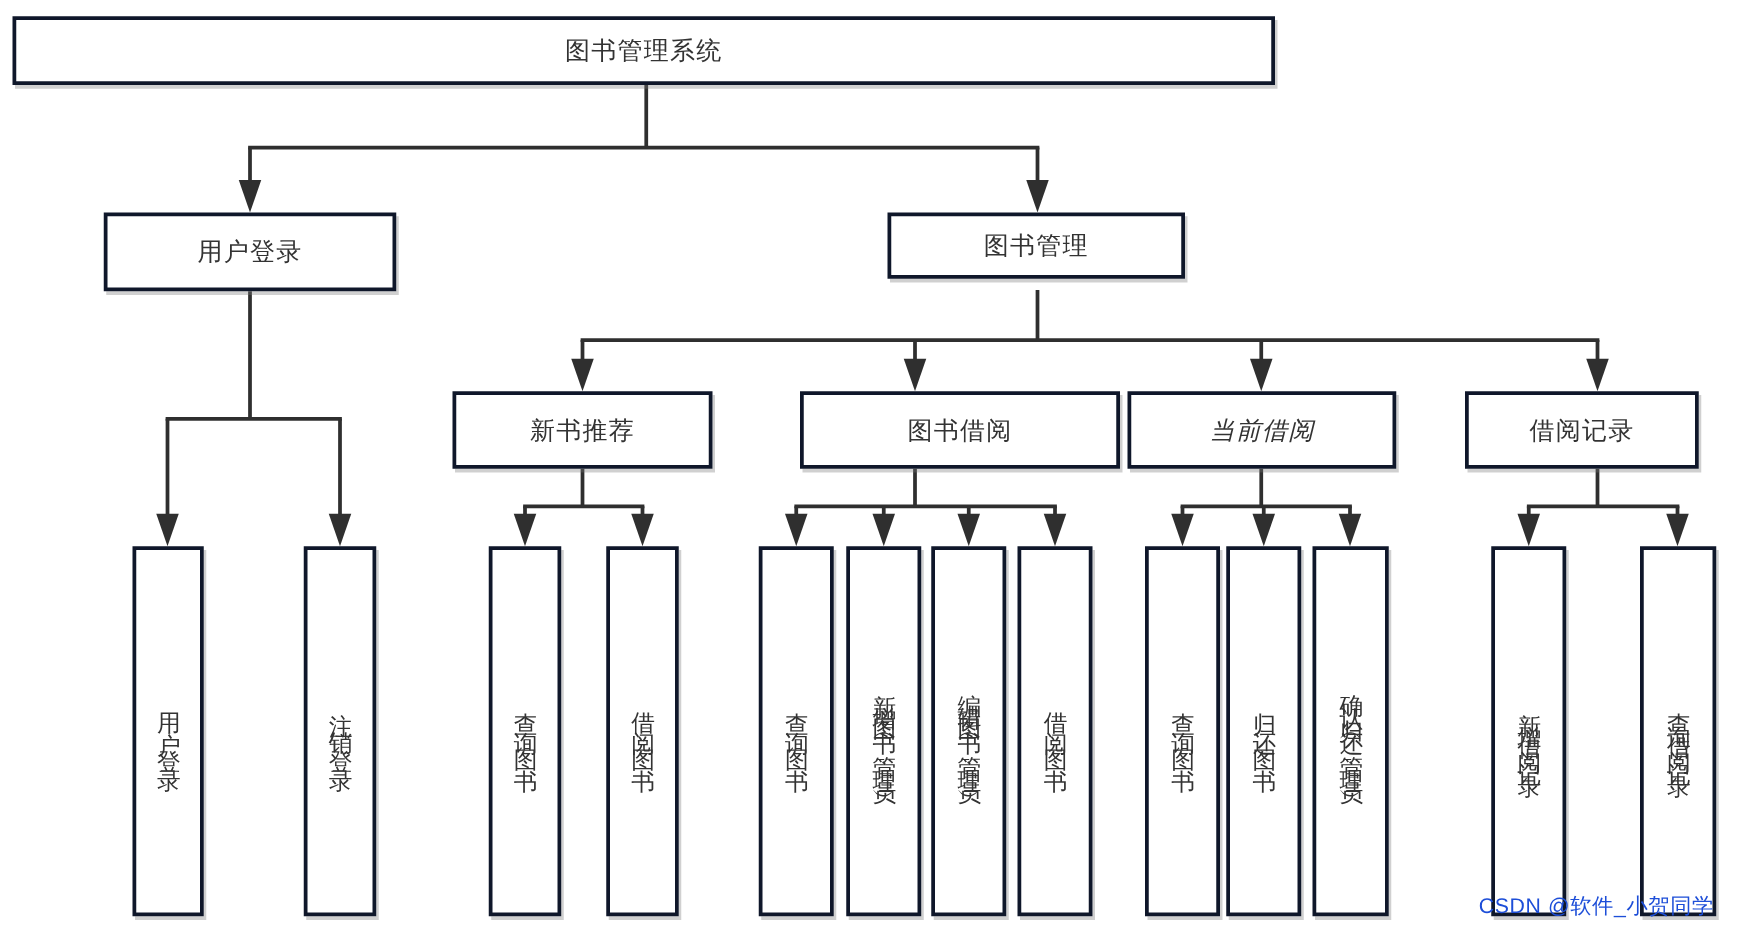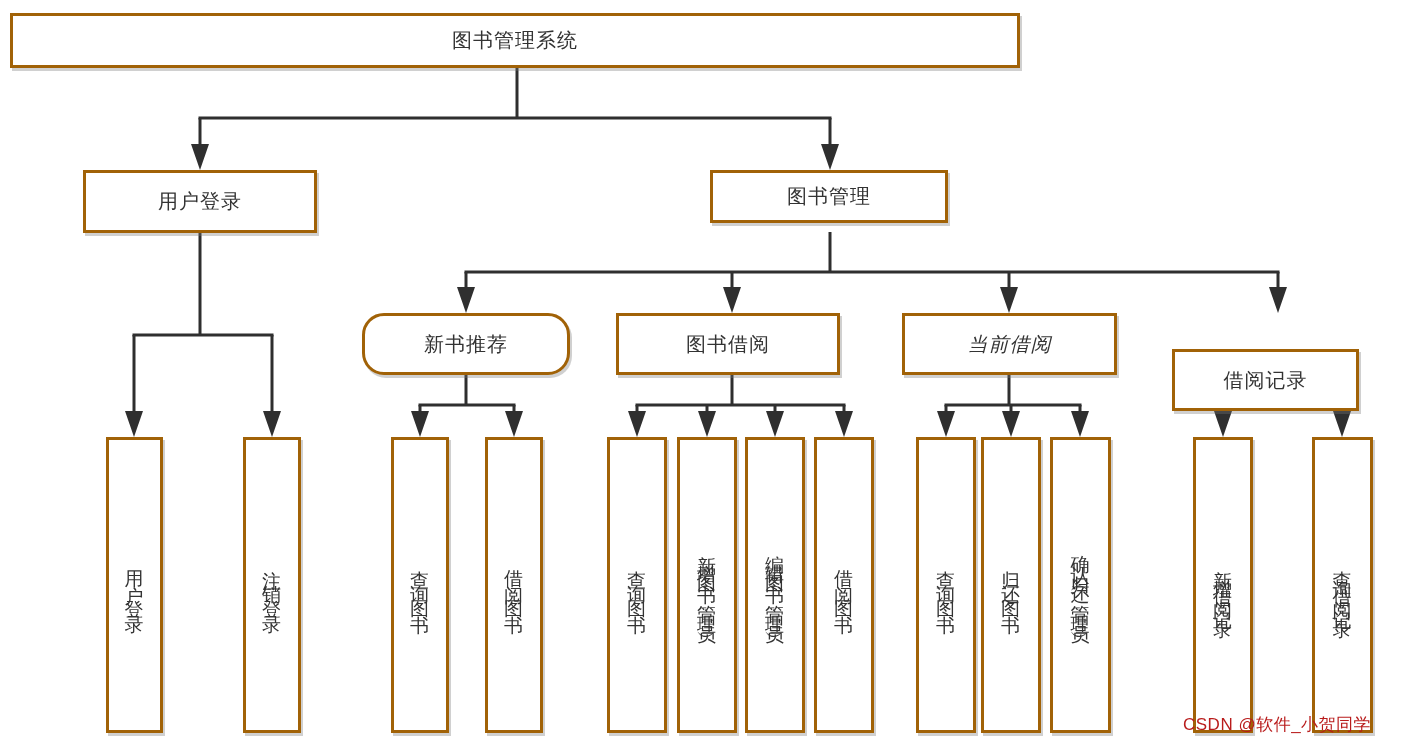--- a/index.html
+++ b/index.html
@@ -19,21 +19,21 @@
     position: absolute;
     left: 0;
     top: 0;
     width: 1405px;
     height: 747px;
     pointer-events: none;
   }
   .node {
     position: absolute;
     box-sizing: border-box;
-    border: 3px solid #a16207;
+    border: 3px solid #0f172a;
     background: #ffffff;
     color: #333333;
     display: flex;
     align-items: center;
     justify-content: center;
     box-shadow: 2px 3px 0 rgba(120,120,120,0.35);
     z-index: 2;
   }
   .node.h {
     font-size: 20px;
@@ -48,21 +48,21 @@
     line-height: 1;
   }
   .node.v.short {
     letter-spacing: 15px;
   }
   .watermark {
     position: absolute;
     left: 1183px;
     top: 713px;
     font-size: 17px;
-    color: #b91c1c;
+    color: #1d4ed8;
     white-space: nowrap;
     z-index: 3;
     letter-spacing: 0.5px;
   }
 </style>
 </head>
 <body>
 
 <div class="canvas">
 
@@ -119,24 +119,24 @@
       <polygon points="1214,411 1232,411 1223,437" fill="#2f2f2f"></polygon>
       <line x1="1342" y1="405" x2="1342" y2="415" stroke="#2f2f2f" stroke-width="3"></line>
       <polygon points="1333,411 1351,411 1342,437" fill="#2f2f2f"></polygon>
     </svg>
 
   <div class="node h" style="left:10px; top:13px; width:1010px; height:55px;">图书管理系统</div>
 
   <div class="node h" style="left:83px; top:170px; width:234px; height:63px;">用户登录</div>
   <div class="node h" style="left:710px; top:170px; width:238px; height:53px;">图书管理</div>
 
-  <div class="node h" style="left:362px; top:313px; width:208px; height:62px;border-radius:22px;">新书推荐</div>
-  <div class="node h" style="left:616px; top:313px; width:224px; height:62px;">图书借阅</div>
+  <div class="node h" style="left:362px; top:313px; width:208px; height:62px;">新书推荐</div>
+  <div class="node h" style="left:640px; top:313px; width:256px; height:62px;">图书借阅</div>
   <div class="node h" style="left:902px; top:313px; width:215px; height:62px;font-style:italic;">当前借阅</div>
-  <div class="node h" style="left:1172px; top:313px; width:187px; height:62px;margin-top:36px;">借阅记录</div>
+  <div class="node h" style="left:1172px; top:313px; width:187px; height:62px;">借阅记录</div>
 
   <div class="node v short" style="left:106px; top:437px; width:57px; height:296px;">用户登录</div>
   <div class="node v short" style="left:243px; top:437px; width:58px; height:296px;">注销登录</div>
 
   <div class="node v short" style="left:391px; top:437px; width:58px; height:296px;">查询图书</div>
   <div class="node v short" style="left:485px; top:437px; width:58px; height:296px;">借阅图书</div>
 
   <div class="node v short" style="left:607px; top:437px; width:60px; height:296px;">查询图书</div>
   <div class="node v" style="left:677px; top:437px; width:60px; height:296px;">新增图书（管理员）</div>
   <div class="node v" style="left:745px; top:437px; width:60px; height:296px;">编辑图书（管理员）</div>

